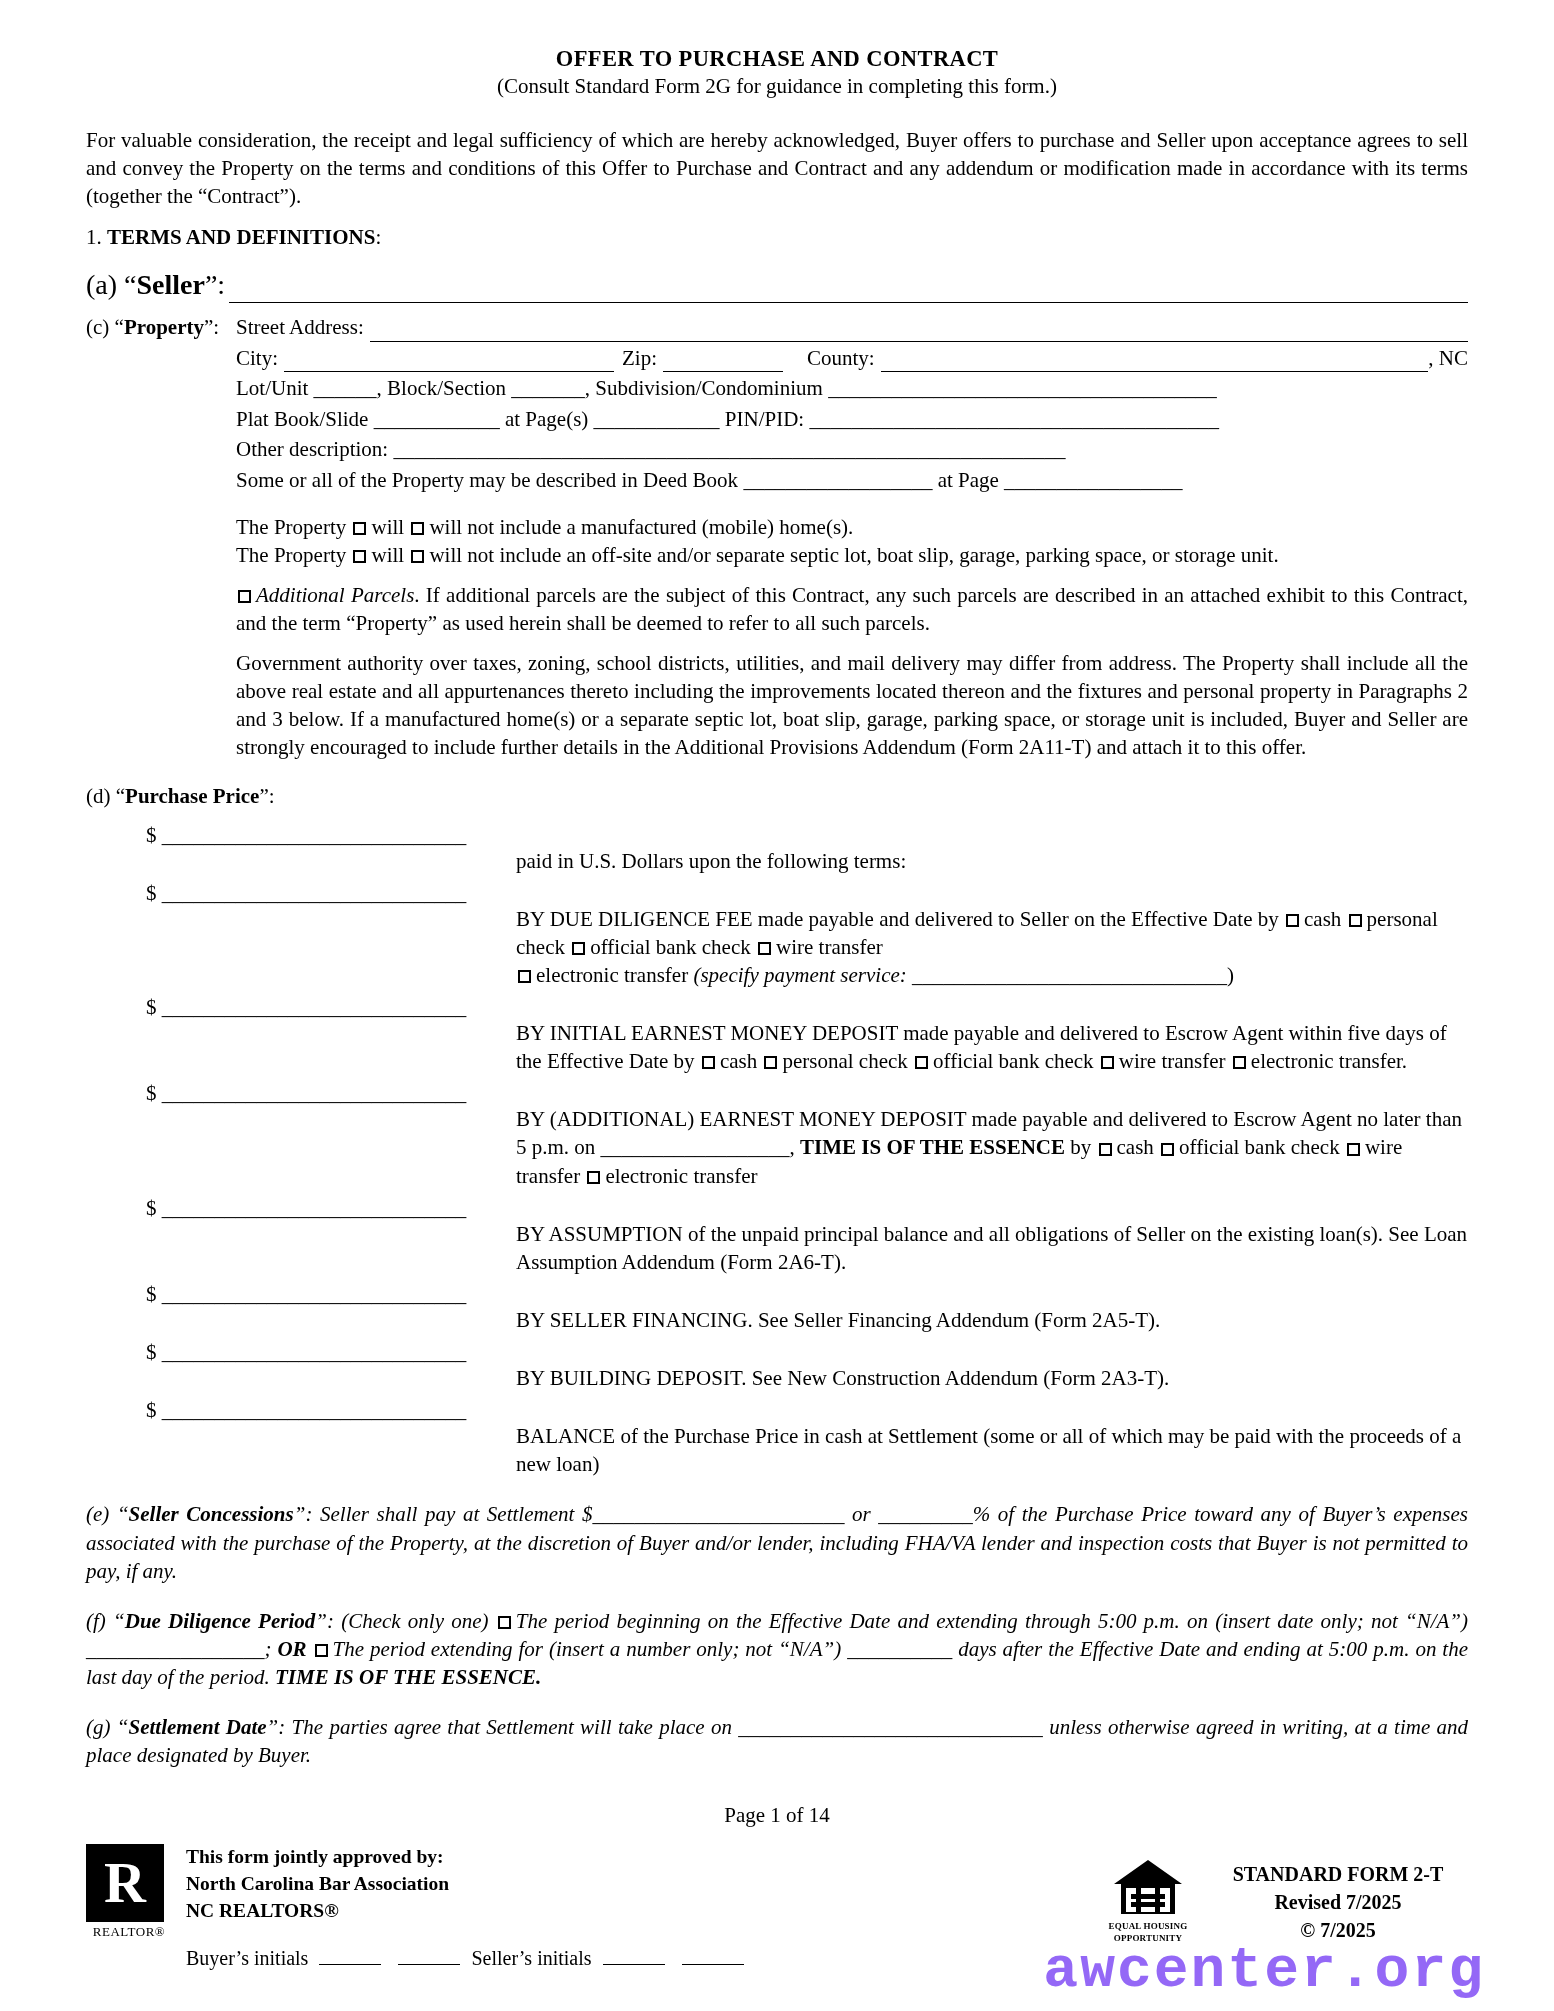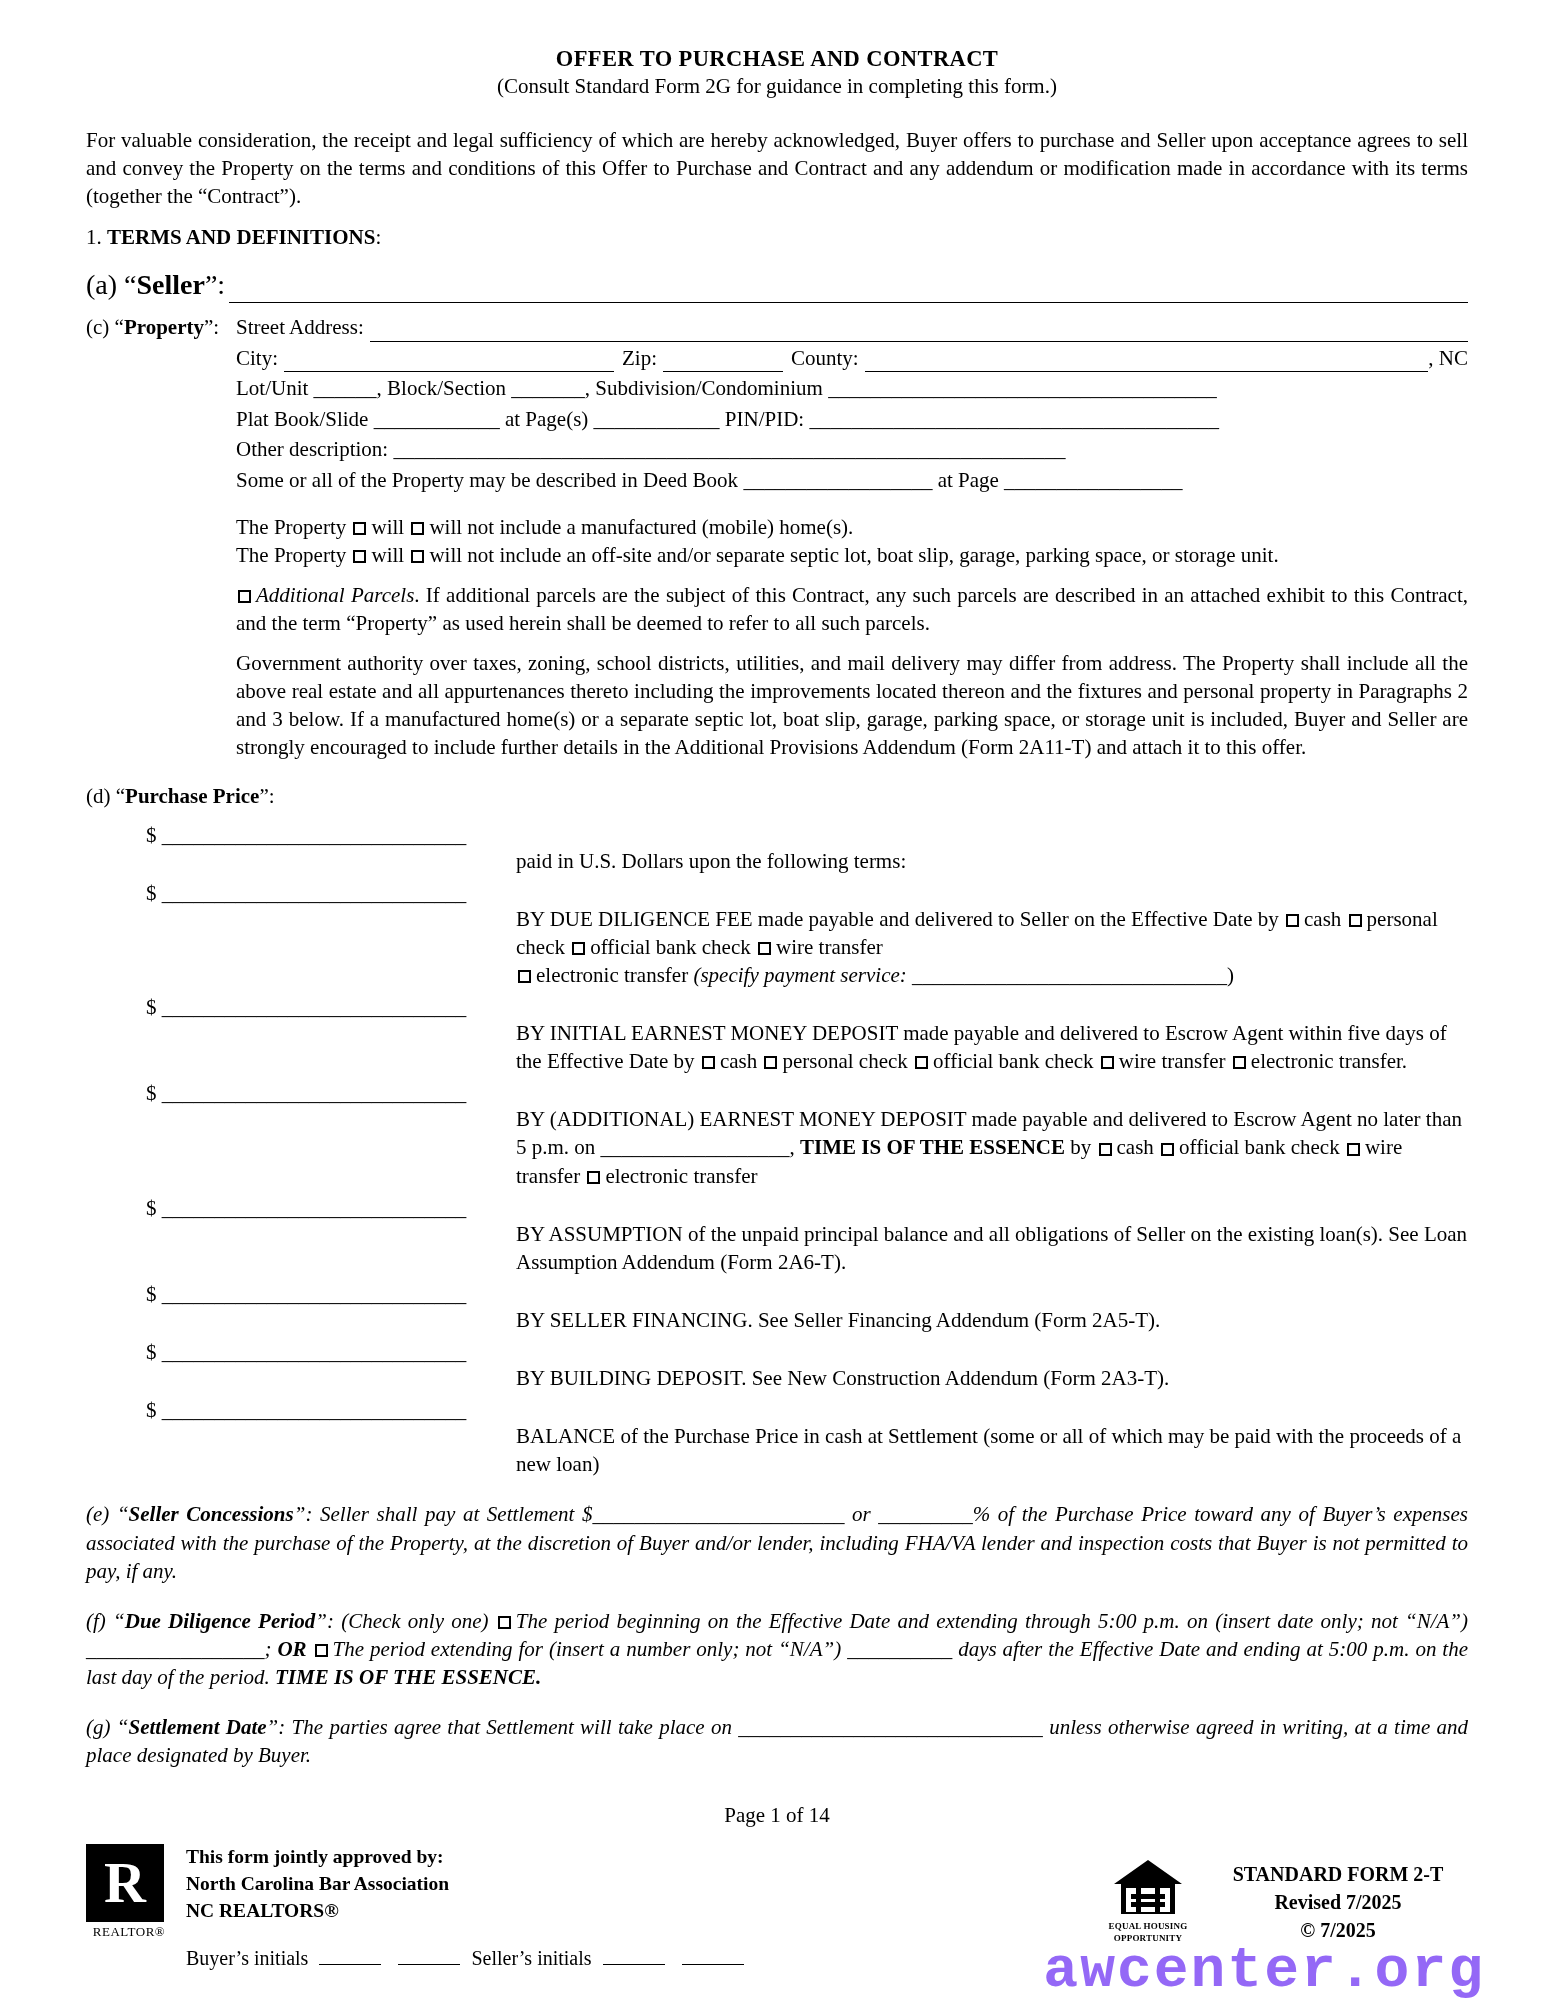--- a/index.html
+++ b/index.html
@@ -278,21 +278,21 @@
         <div class="pline">
           <span class="t">Street Address:</span>
           <span class="u-line" style="margin-left:6px;"></span>
         </div>
 
         <div class="pline">
           <span class="t">City:</span>
           <span class="u-fixed" style="width:330px;margin-left:6px;"></span>
           <span class="t" style="margin-left:8px;">Zip:</span>
           <span class="u-fixed" style="width:120px;margin-left:6px;"></span>
-          <span class="t" style="margin-left:8px;">County:</span>
+          <span class="t" style="margin-left:24px;">County:</span>
           <span class="u-line" style="margin-left:6px;"></span>
           <span class="t">, NC</span>
         </div>
 
         <div class="pline">
           <span class="t">Lot/Unit</span>
           <span class="t">&nbsp;______</span>
           <span class="t">, Block/Section</span>
           <span class="t">&nbsp;_______</span>
           <span class="t">, Subdivision/Condominium</span>

